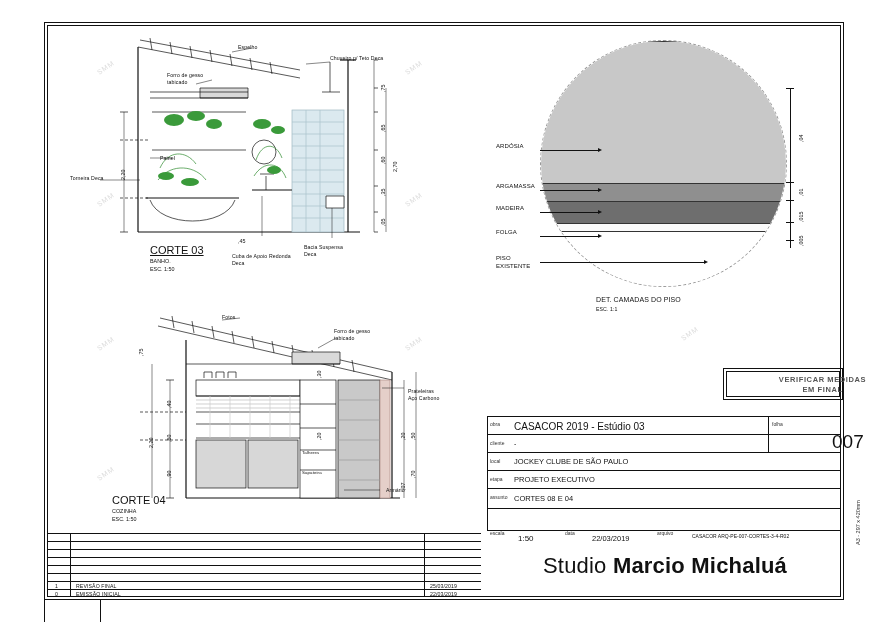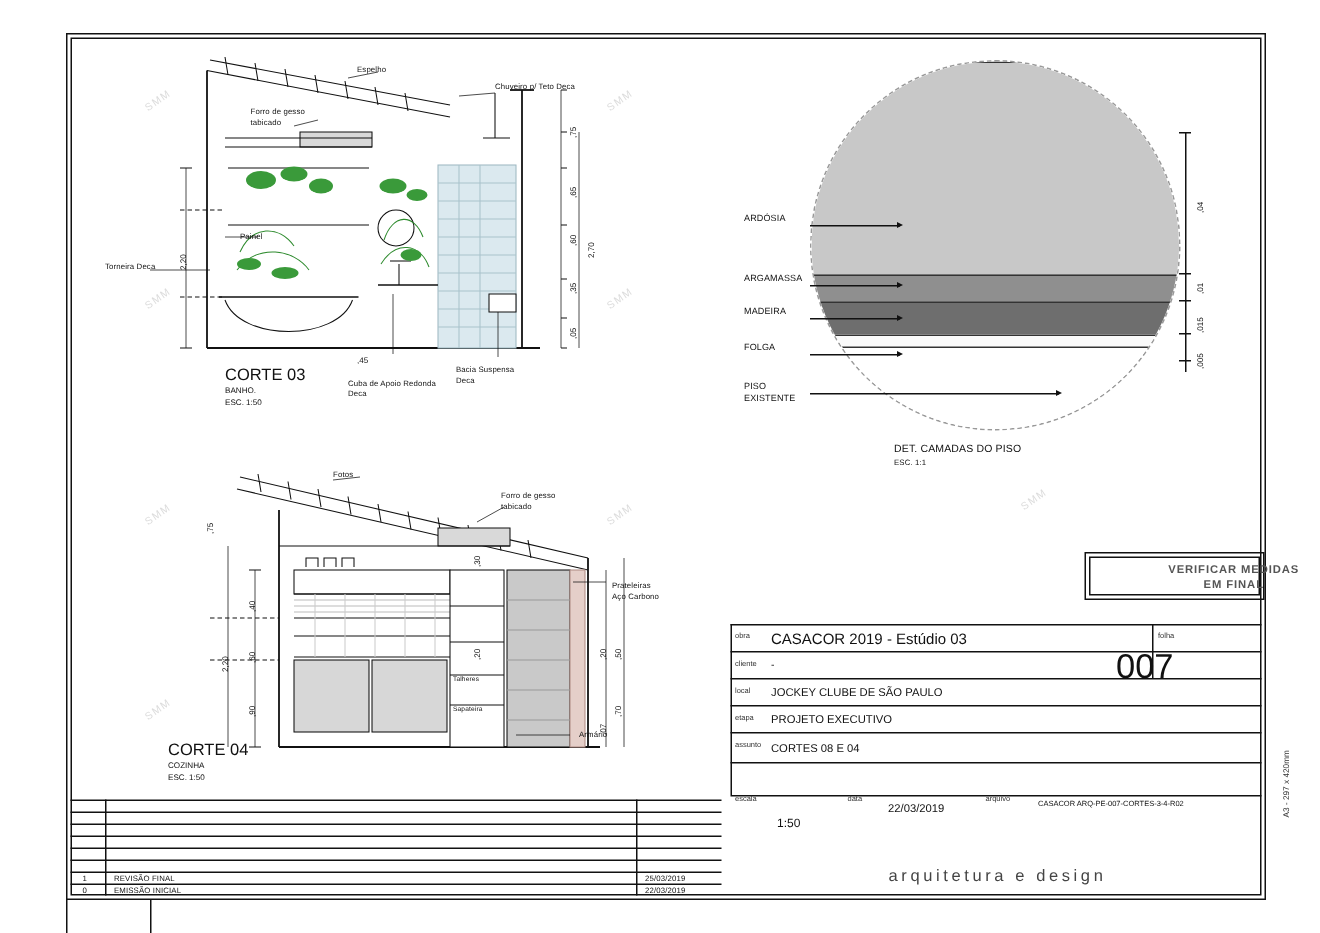--- a/index.html
+++ b/index.html
@@ -144,21 +144,21 @@
 
   <div class="dim vdim" style="left:120px;top:180px;">2,20</div>
   <div class="dim vdim" style="left:392px;top:172px;">2,70</div>
   <div class="dim vdim" style="left:380px;top:92px;">,75</div>
   <div class="dim vdim" style="left:380px;top:132px;">,65</div>
   <div class="dim vdim" style="left:380px;top:164px;">,60</div>
   <div class="dim vdim" style="left:380px;top:196px;">,35</div>
   <div class="dim vdim" style="left:380px;top:226px;">,05</div>
   <div class="dim" style="left:238px;top:238px;">,45</div>
 
-  <div class="title-cut" style="left:150px;top:244px;">CORTE 03</div>
+  <div class="title-cut" style="left:150px;top:244px;text-decoration:underline;">CORTE 03</div>
   <div class="title-sub" style="left:150px;top:258px;">BANHO.</div>
   <div class="title-sub" style="left:150px;top:266px;">ESC. 1:50</div>
 
   <svg width="880" height="622">
     <g stroke="#111" fill="none" stroke-width="0.7">
       <path d="M160,318 L392,372"></path>
       <path d="M158,326 L392,380"></path>
       <path d="M172,316 L174,328 M192,321 L194,333 M212,326 L214,338 M232,331 L234,343 M252,336 L254,348 M272,341 L274,353 M292,345 L294,357 M312,350 L314,362 M332,355 L334,367 M352,360 L354,372"></path>
 
       <path d="M186,340 L186,498" stroke-width="1.2"></path>
@@ -298,30 +298,30 @@
   <div class="tb-label" style="left:490px;top:440px;">cliente</div>
   <div class="tb-val" style="left:514px;top:440px;font-size:7px;">-</div>
   <div class="tb-label" style="left:490px;top:458px;">local</div>
   <div class="tb-val" style="left:514px;top:457px;font-size:7.5px;">JOCKEY CLUBE DE SÃO PAULO</div>
   <div class="tb-label" style="left:490px;top:476px;">etapa</div>
   <div class="tb-val" style="left:514px;top:475px;font-size:7.5px;">PROJETO EXECUTIVO</div>
   <div class="tb-label" style="left:490px;top:494px;">assunto</div>
   <div class="tb-val" style="left:514px;top:494px;font-size:7.5px;">CORTES 08 E 04</div>
 
   <div class="tb-label" style="left:772px;top:421px;">folha</div>
-  <div class="tb-val" style="left:744px;top:431px;font-size:23px;">007</div>
+  <div class="tb-val" style="left:832px;top:431px;font-size:19px;">007</div>
 
   <div class="tb-label" style="left:490px;top:530px;">escala</div>
-  <div class="tb-val" style="left:518px;top:534px;font-size:8px;margin-top:10px;">1:50</div>
+  <div class="tb-val" style="left:518px;top:534px;font-size:8px;">1:50</div>
   <div class="tb-label" style="left:565px;top:530px;">data</div>
   <div class="tb-val" style="left:592px;top:534px;font-size:7.5px;">22/03/2019</div>
   <div class="tb-label" style="left:657px;top:530px;">arquivo</div>
   <div class="tb-val" style="left:692px;top:533px;font-size:5px;">CASACOR ARQ-PE-007-CORTES-3-4-R02</div>
 
-  <div class="logo-sub">arquitetura e design</div>
+  <div class="logo-main"><span>Studio </span><b>Marcio Michaluá</b></div>
 
   <div class="hline" style="left:47px;top:533px;width:434px;"></div>
   <div class="hline" style="left:47px;top:541px;width:434px;"></div>
   <div class="hline" style="left:47px;top:549px;width:434px;"></div>
   <div class="hline" style="left:47px;top:557px;width:434px;"></div>
   <div class="hline" style="left:47px;top:565px;width:434px;"></div>
   <div class="hline" style="left:47px;top:573px;width:434px;"></div>
   <div class="hline" style="left:47px;top:581px;width:434px;"></div>
   <div class="hline" style="left:47px;top:589px;width:434px;"></div>
   <div class="vline" style="left:70px;top:533px;height:64px;"></div>

